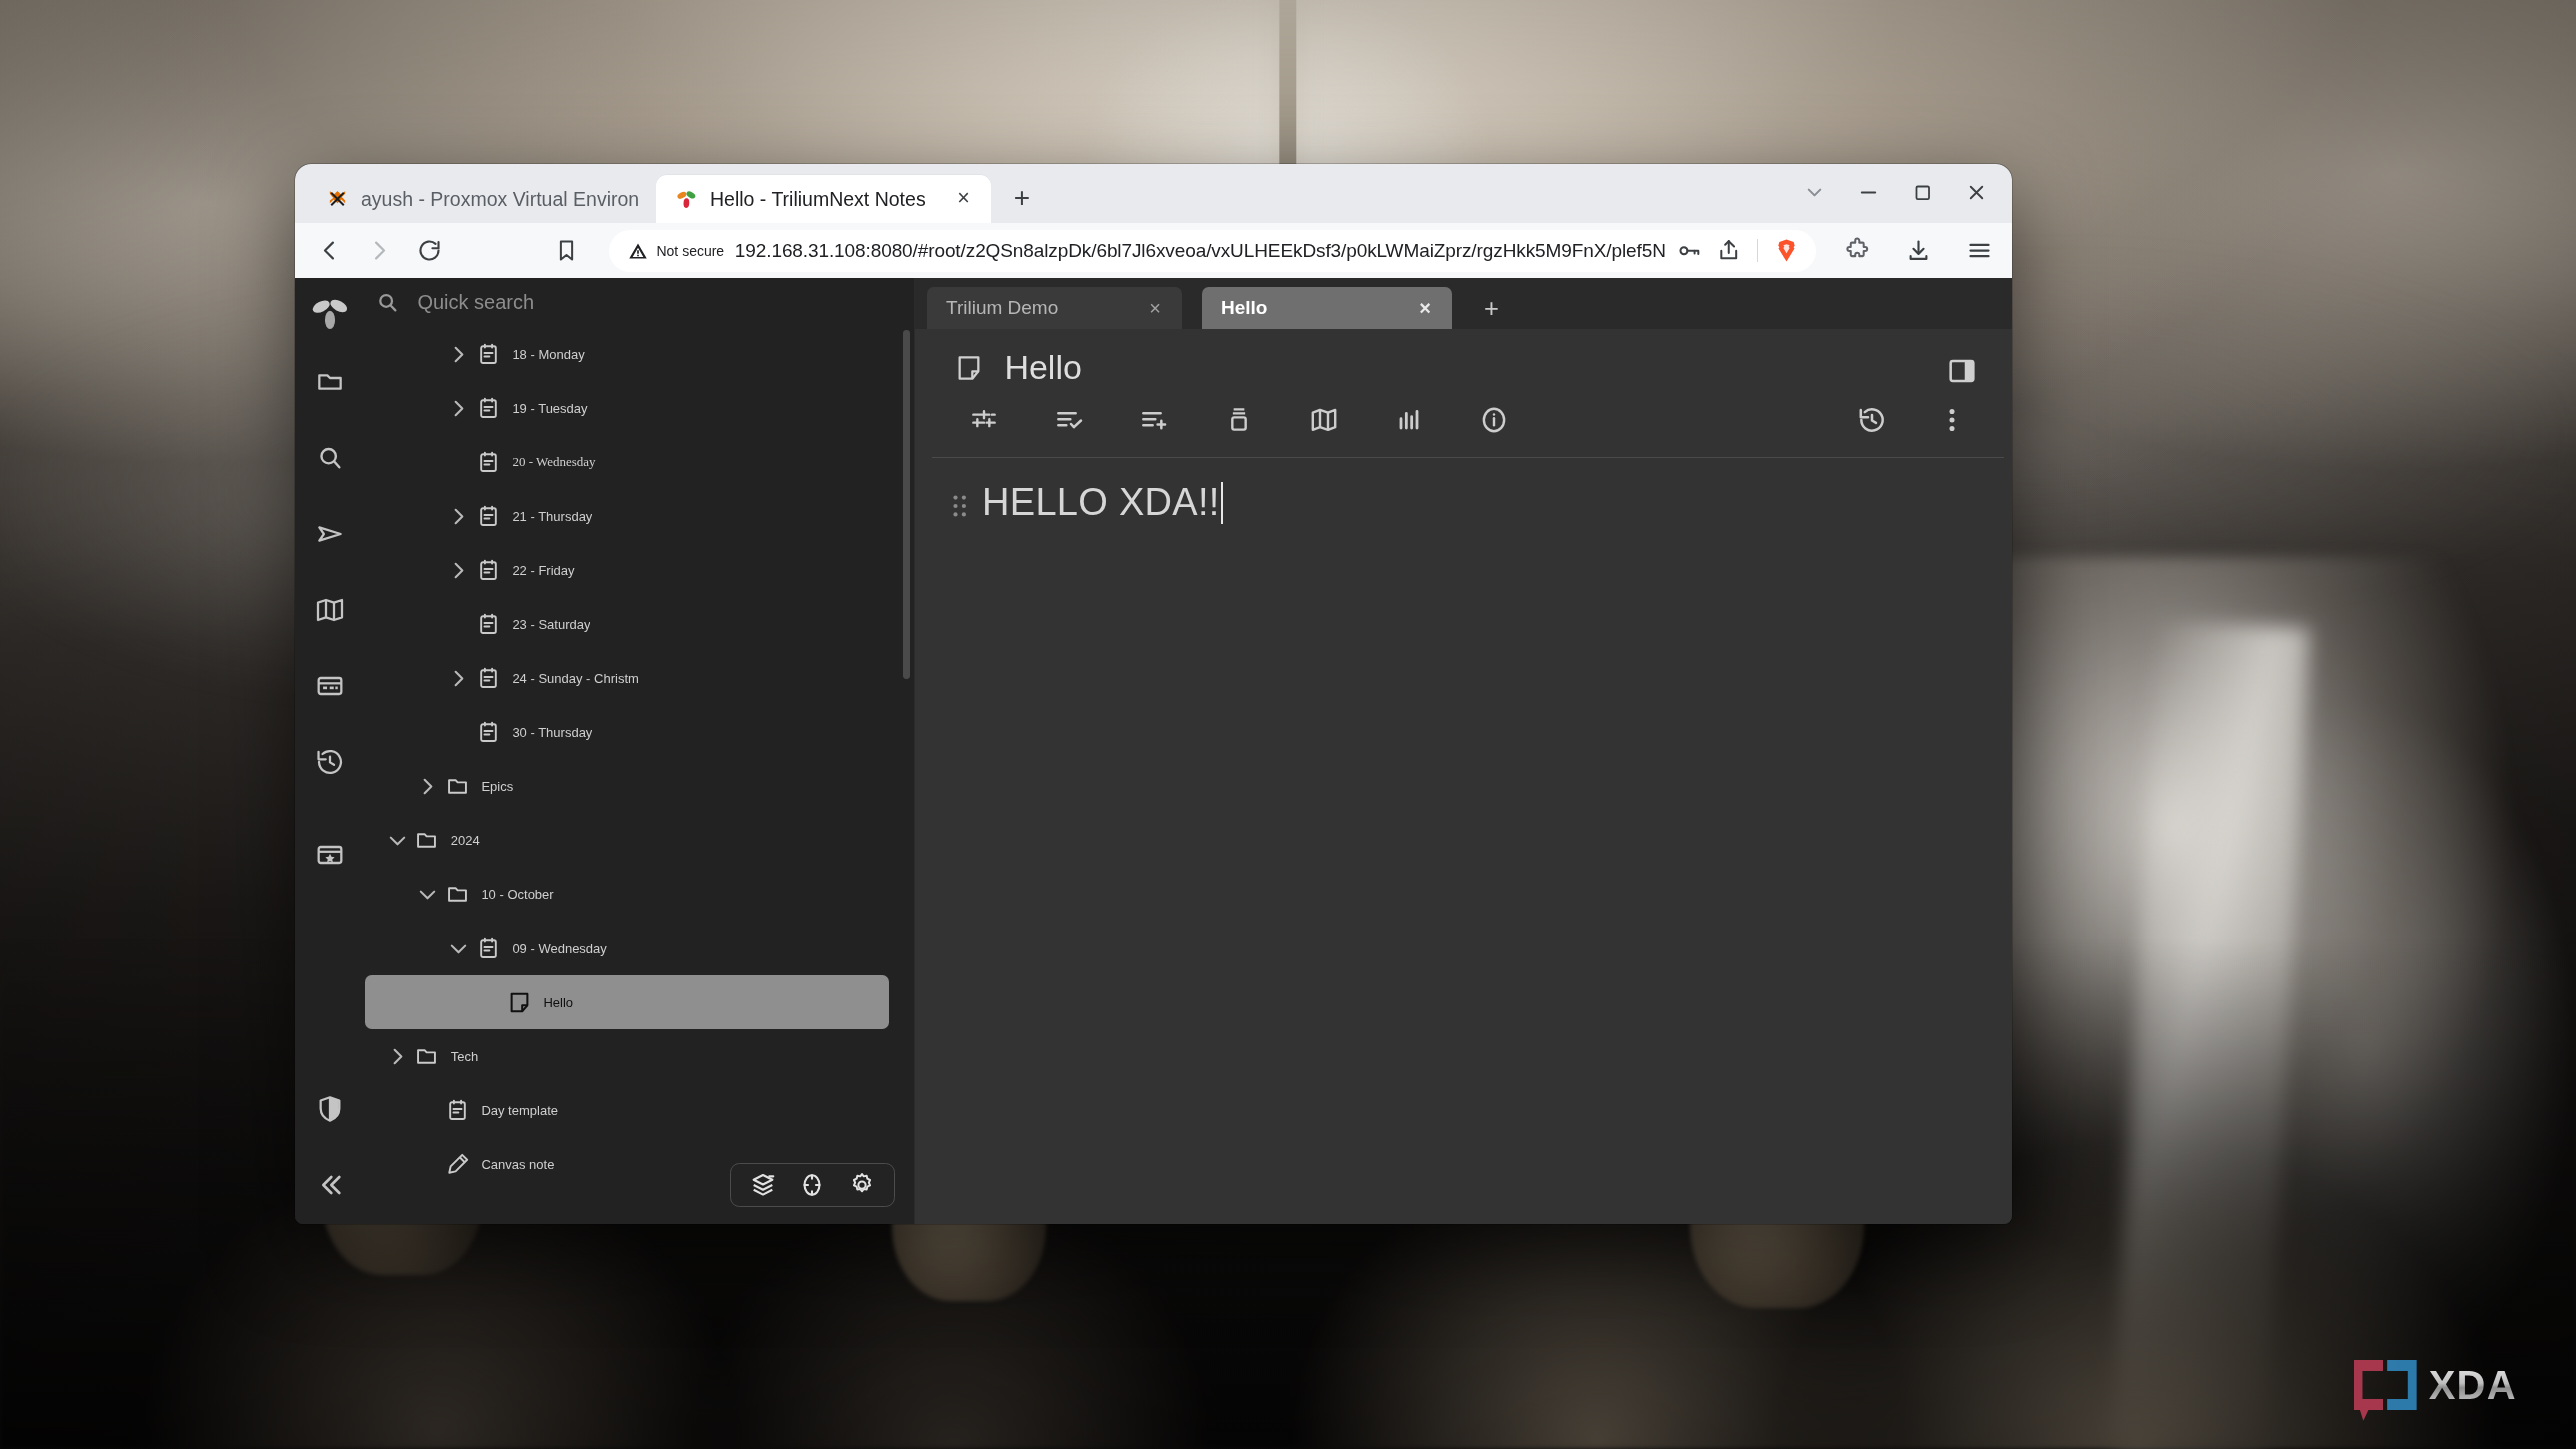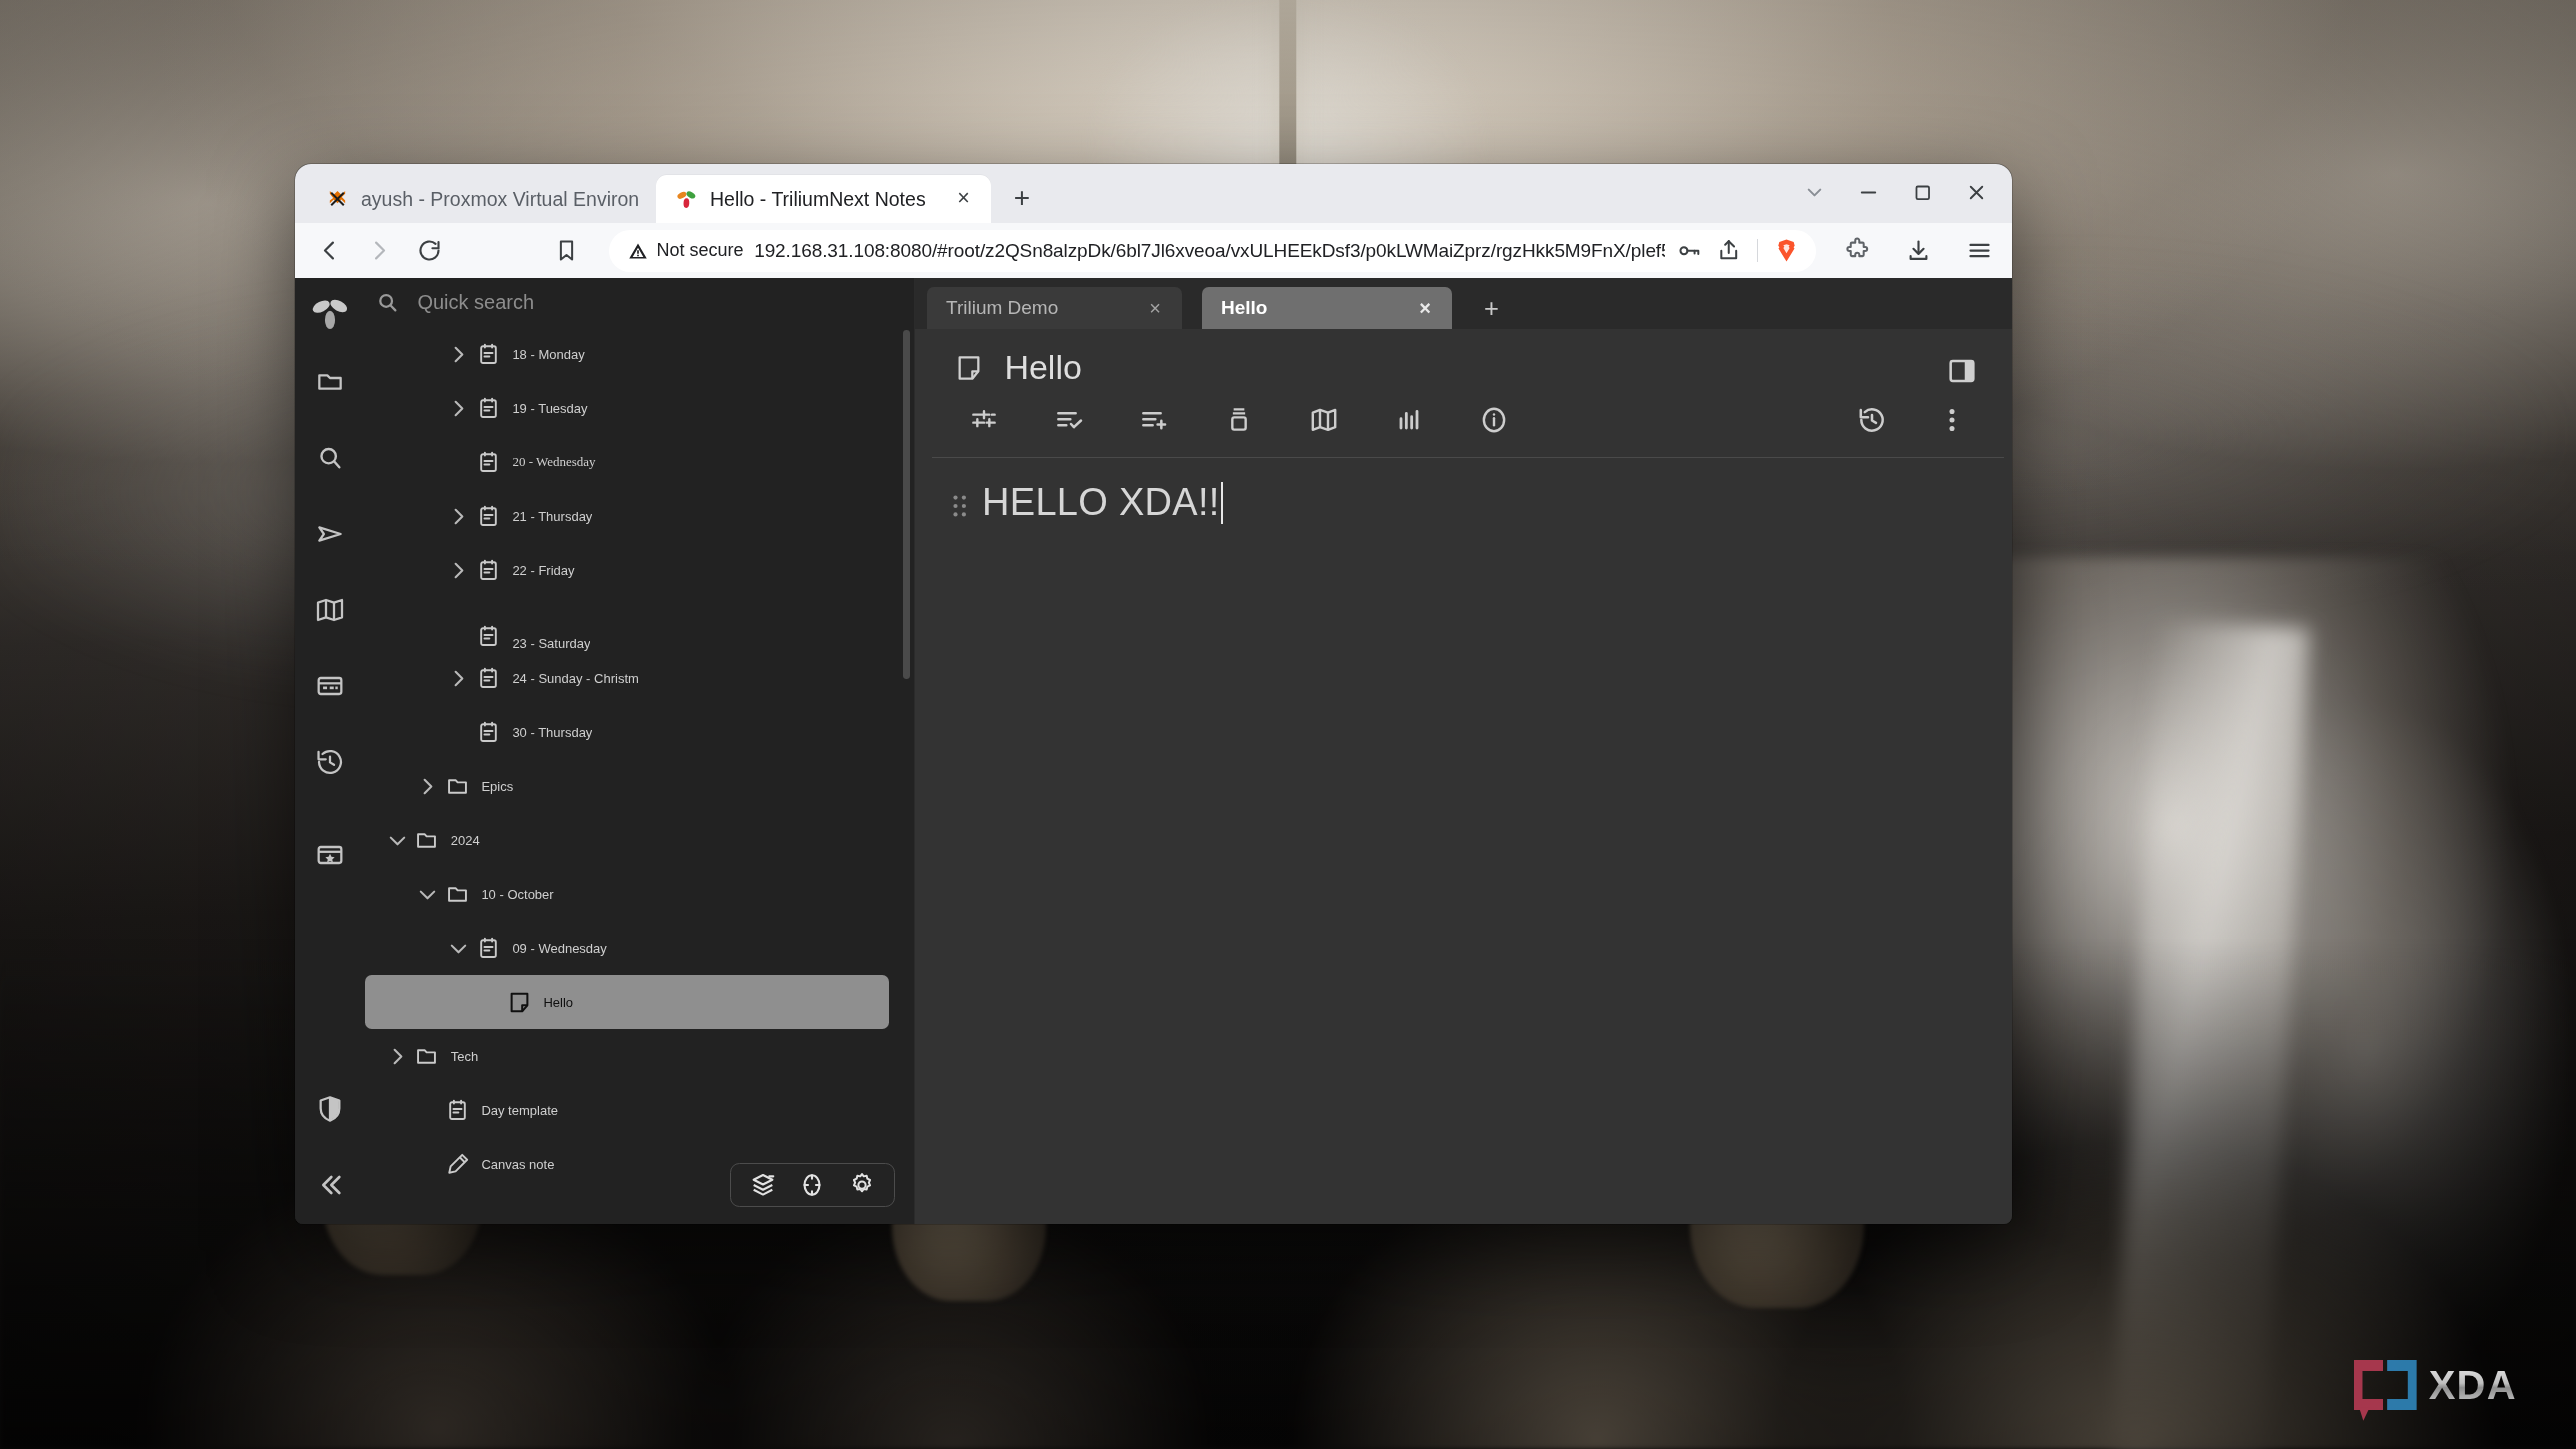--- a/index.html
+++ b/index.html
@@ -151,21 +151,21 @@
   .urlbar{
     height:55px; background:#f7f8fa; display:flex; align-items:center; gap:0; padding:0 13.4px; flex:none;
   }
   .navbtn{ width:43px; height:43px; display:flex; align-items:center; justify-content:center; color:#3c4043; margin-right:6.7px;}
   .navbtn.disabled{ color:#b4b7bb; }
   .bookmark-ico{ width:47px; height:43px; display:flex; align-items:center; justify-content:center; color:#3c4043; margin:0 19px 0 86px;}
   .omnibox{
     flex:1; height:42px; background:#ffffff; border-radius:21px; display:flex; align-items:center;
     padding:0 16px 0 19px; gap:10.7px; min-width:0;
   }
-  .notsecure{ display:flex; align-items:center; gap:8px; font-size:18px; color:#202124; flex:none; }
+  .notsecure{ display:flex; align-items:center; gap:8px; font-size:14px; color:#202124; flex:none; }
   .url-text{
     flex:1; font-size:19px; color:#202124; white-space:nowrap; overflow:hidden; text-overflow:clip;
     letter-spacing:-0.1px; font-family:"Liberation Sans", sans-serif;
   }
   .omni-icons{ display:flex; align-items:center; gap:14.8px; flex:none; }
   .omni-icons .sep{ width:1.3px; height:23px; background:#d6d8dc; }
   .tail-icons{ display:flex; align-items:center; gap:23px; margin-left:23px; }
   .tail-icons .i{ width:38px; height:38px; display:flex; align-items:center; justify-content:center; color:#3c4043; }
 
   
@@ -555,21 +555,21 @@
             </span>
             <span class="ticon">
               <svg width="27" height="27" viewBox="0 0 24 24" fill="none" stroke="currentColor" stroke-width="1.7" stroke-linejoin="round">
                 <rect x="5.5" y="4.6" width="13" height="15" rx="1.6"></rect>
                 <path d="M8.8 3.2v2.6M15.2 3.2v2.6" stroke-linecap="round"></path>
                 <path d="M8.4 10.6h7.2M8.4 13.8h4.4" stroke-linecap="round"></path>
               </svg>
             </span>
             <span class="tlbl">22 - Friday</span>
           </div>
-          <div class="tnode" style="padding-left: 79px; align-items: flex-end;">
+          <div class="tnode" style="padding-left: 79px;">
             <span class="tw"></span>
             <span class="ticon">
               <svg width="27" height="27" viewBox="0 0 24 24" fill="none" stroke="currentColor" stroke-width="1.7" stroke-linejoin="round">
                 <rect x="5.5" y="4.6" width="13" height="15" rx="1.6"></rect>
                 <path d="M8.8 3.2v2.6M15.2 3.2v2.6" stroke-linecap="round"></path>
                 <path d="M8.4 10.6h7.2M8.4 13.8h4.4" stroke-linecap="round"></path>
               </svg>
             </span>
             <span class="tlbl">23 - Saturday</span>
           </div>

